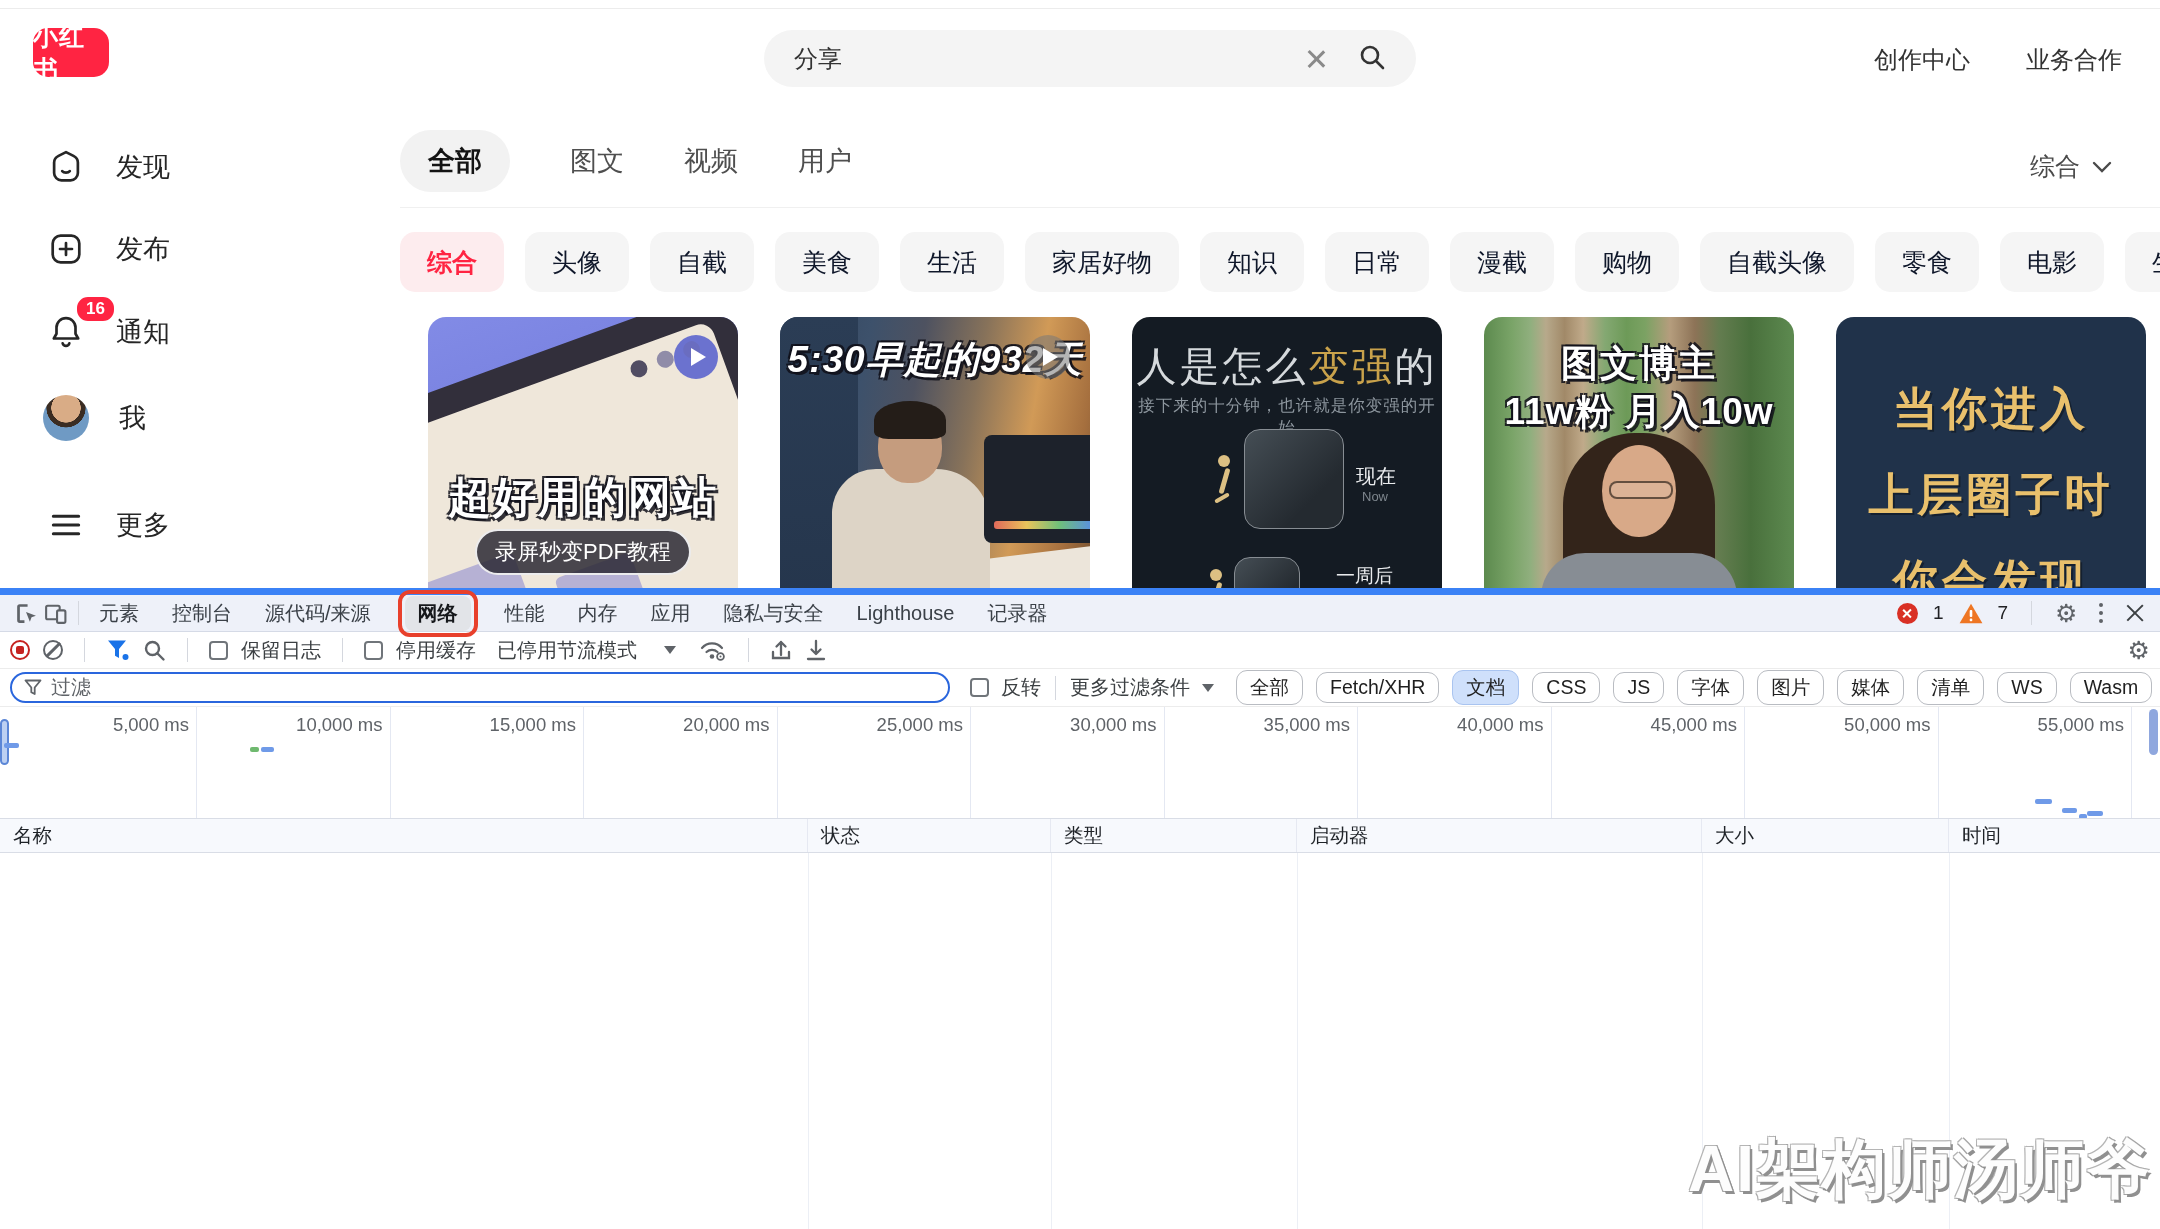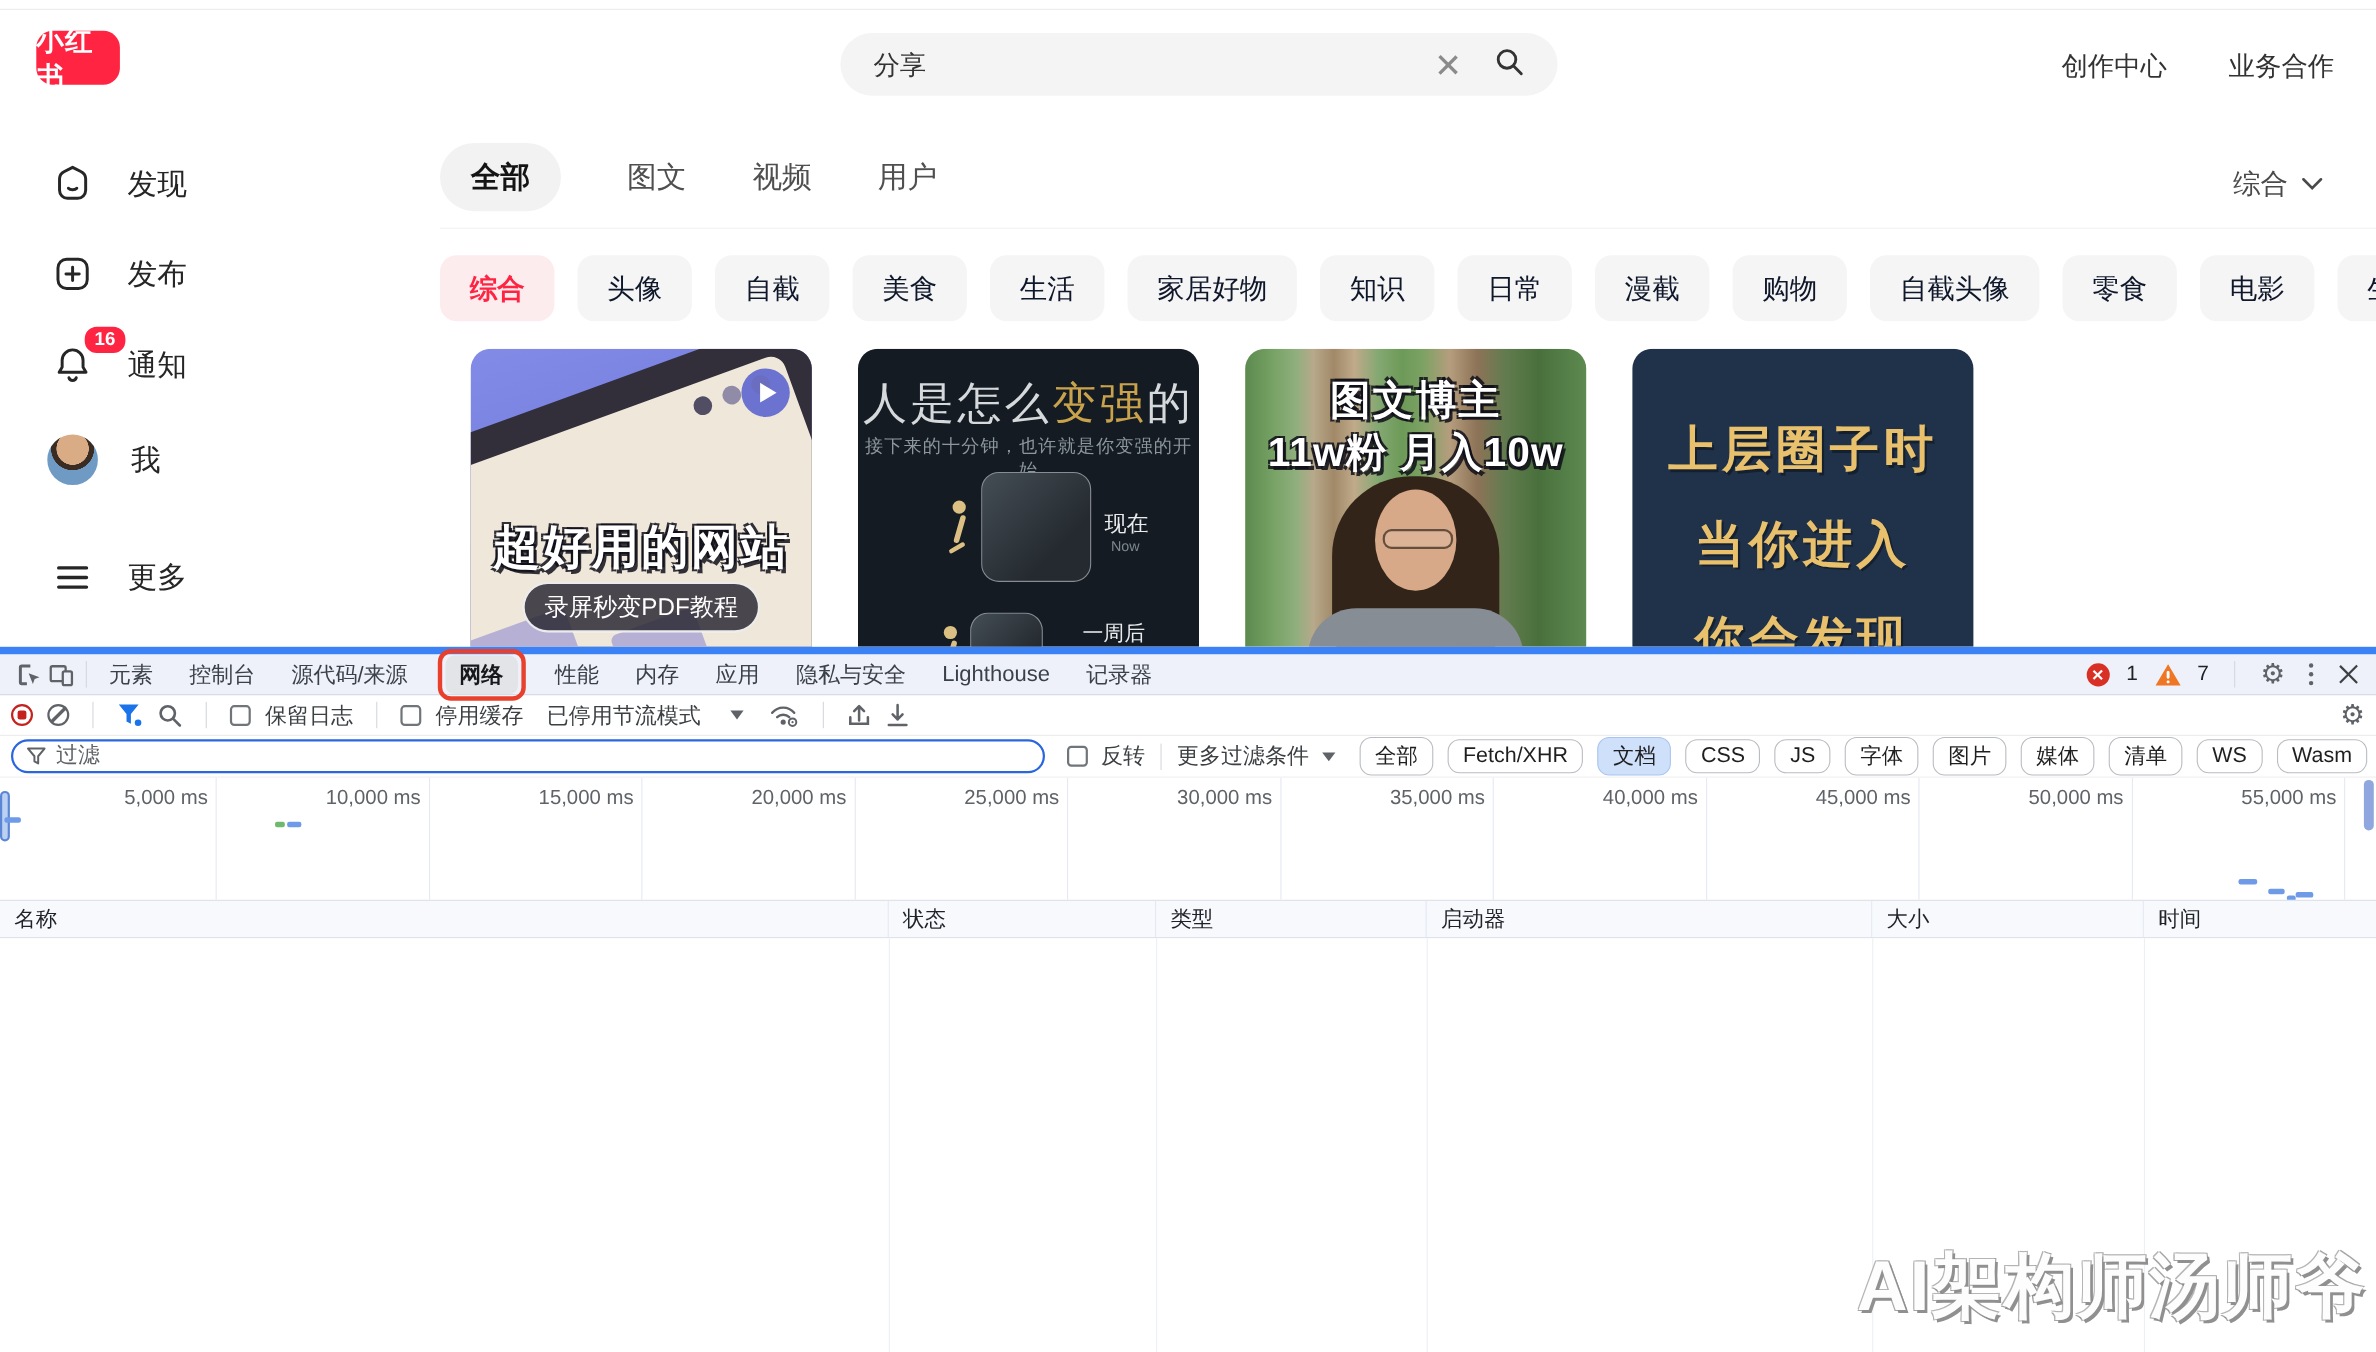--- a/index.html
+++ b/index.html
@@ -280,20 +280,31 @@
             <div class="c1-block" style="left: 30px; top: 150px; width: 110px; height: 56px;"></div>
             <div class="c1-block" style="left: 170px; top: 190px; width: 80px; height: 46px;"></div>
           </div>
         </div>
         <div class="play">
           <span class="tri"></span>
         </div>
         <div class="c1-title outline-w">超好用的网站</div>
         <div class="c1-badge">录屏秒变PDF教程</div>
       </div>
+      <div class="card c2">
+        <div class="c2-window"></div>
+        <div class="c2-desk"></div>
+        <div class="c2-body"></div>
+        <div class="c2-head"></div>
+        <div class="c2-monitor"></div>
+        <div class="play">
+          <span class="tri"></span>
+        </div>
+        <div class="c2-title outline-w">5:30早起的932天</div>
+      </div>
       <div class="card c3">
         <div class="c3-title"><span>人是怎么</span><span class="gold">变强</span><span>的</span></div>
         <div class="c3-sub">接下来的十分钟，也许就是你变强的开始</div>
         <div class="c3-block" style="left: 112px; top: 112px; width: 100px; height: 100px;"></div>
         <div class="c3-block" style="left: 102px; top: 240px; width: 66px; height: 66px;"></div>
         <div class="c3-fig" style="left: 80px; top: 138px;">
           <span class="h"></span>
           <span class="b"></span>
           <span class="l"></span>
         </div>
@@ -307,22 +318,22 @@
         <div class="c3-label-en" style="left: 188px; top: 269px;">One week later</div>
       </div>
       <div class="card c4">
         <div class="c4-hair"></div>
         <div class="c4-face"></div>
         <div class="c4-body"></div>
         <div class="c4-t1 outline-w">图文博主</div>
         <div class="c4-t2 outline-w">11w粉 月入10w</div>
       </div>
       <div class="card c5">
+        <div class="c5-line">当你进入</div>
         <div class="c5-line">上层圈子时</div>
-        <div class="c5-line">当你进入</div>
         <div class="c5-line">你会发现</div>
       </div>
     </div>
 
   <div class="devtools">
 
     <div class="dt-tabbar">
       <span class="dt-icbtn">
         <svg width="25" height="25" viewBox="0 0 24 24">
             <path d="M4 5.5A2.5 2.5 0 016.5 3H14v2.6H6.6v12.8H11V21H6.5A2.5 2.5 0 014 18.5z" fill="#5f6368"></path>

